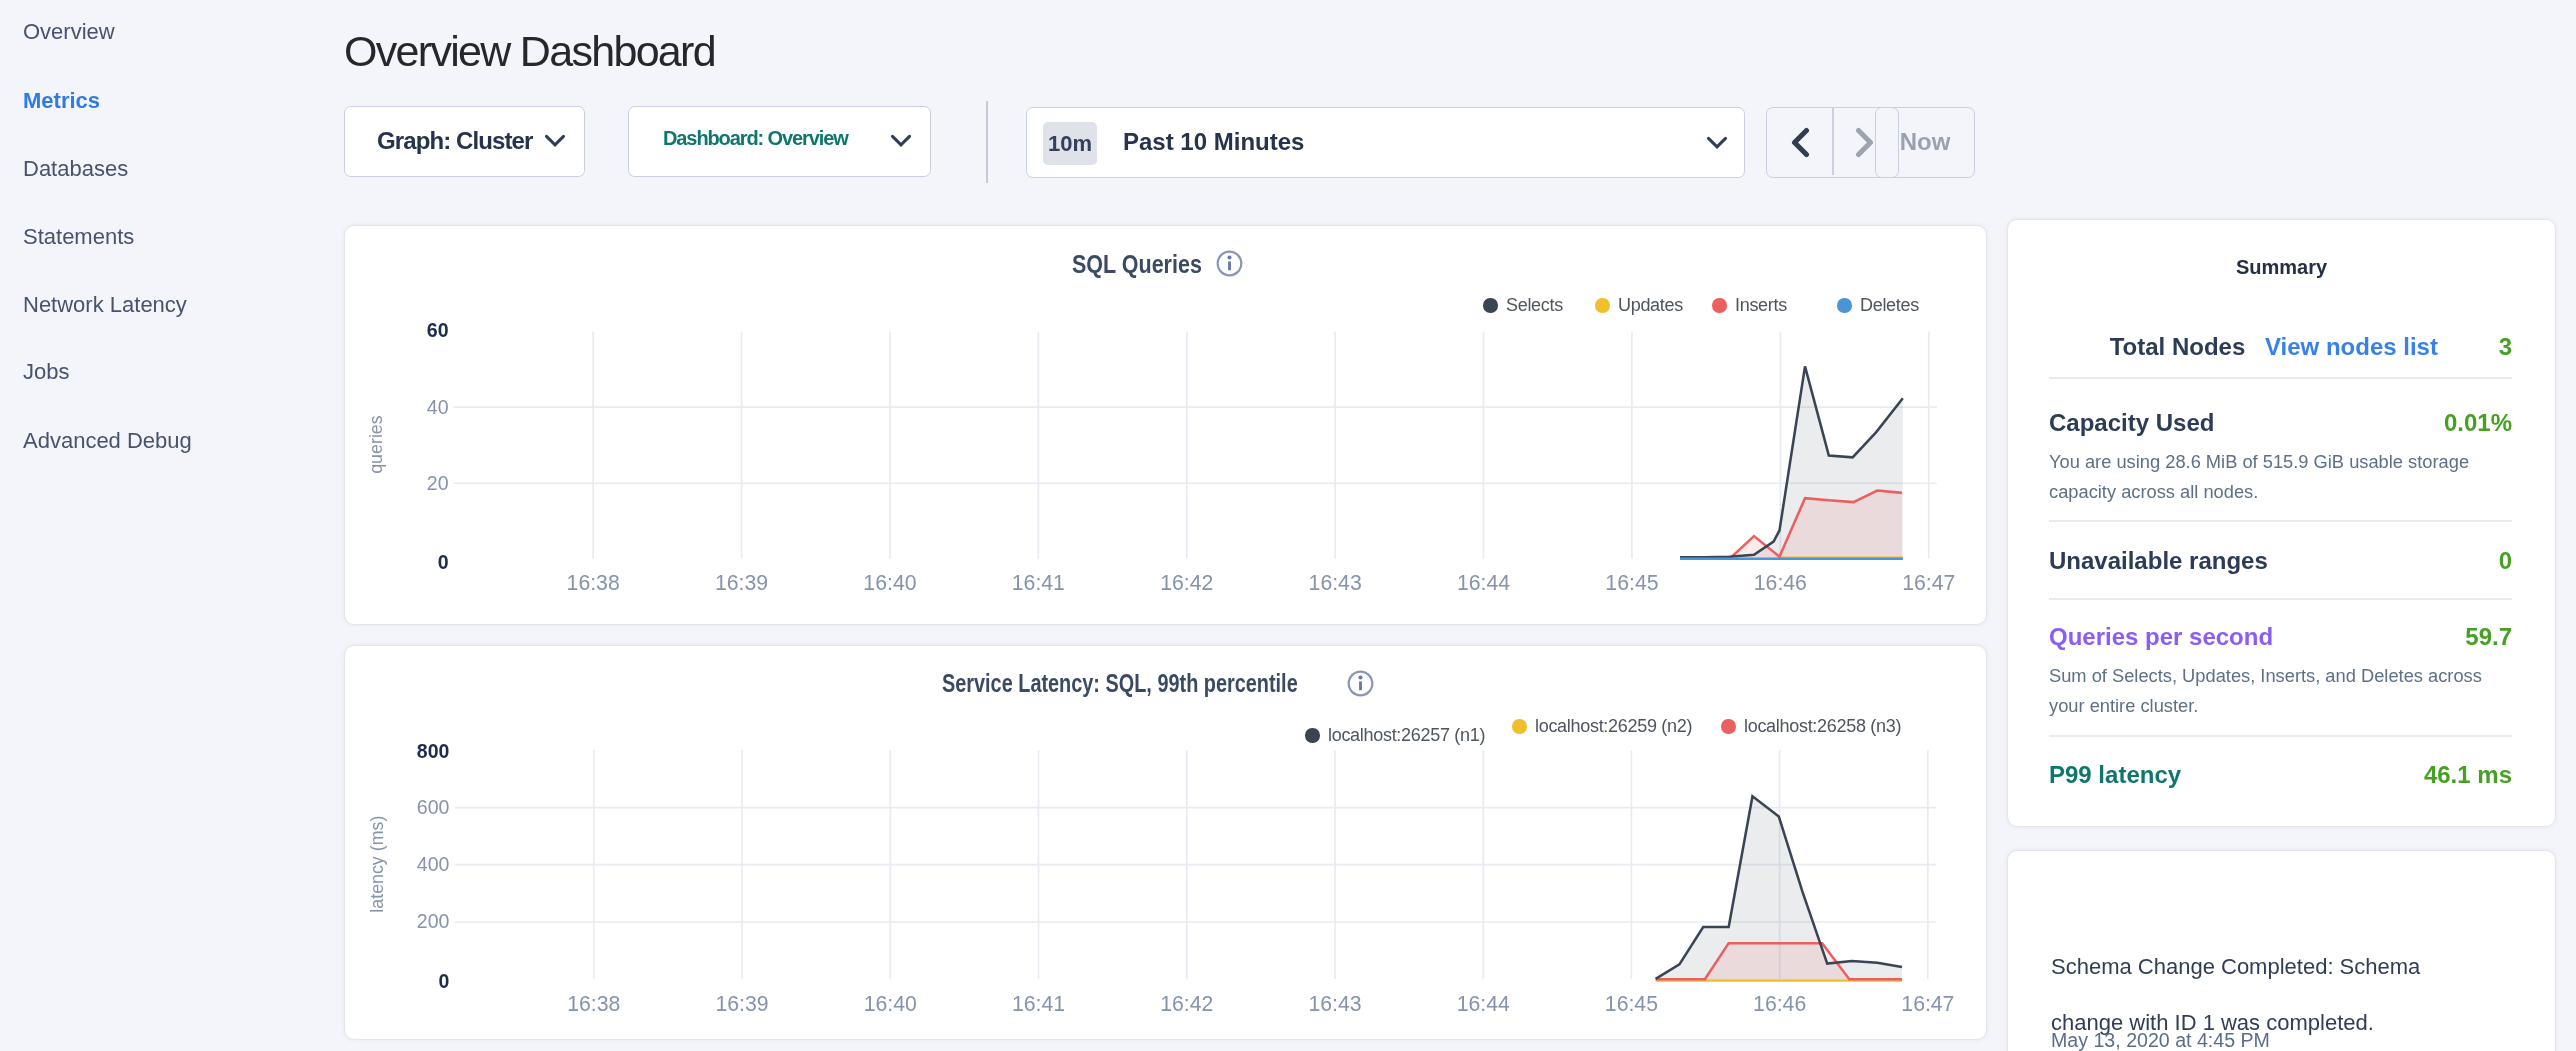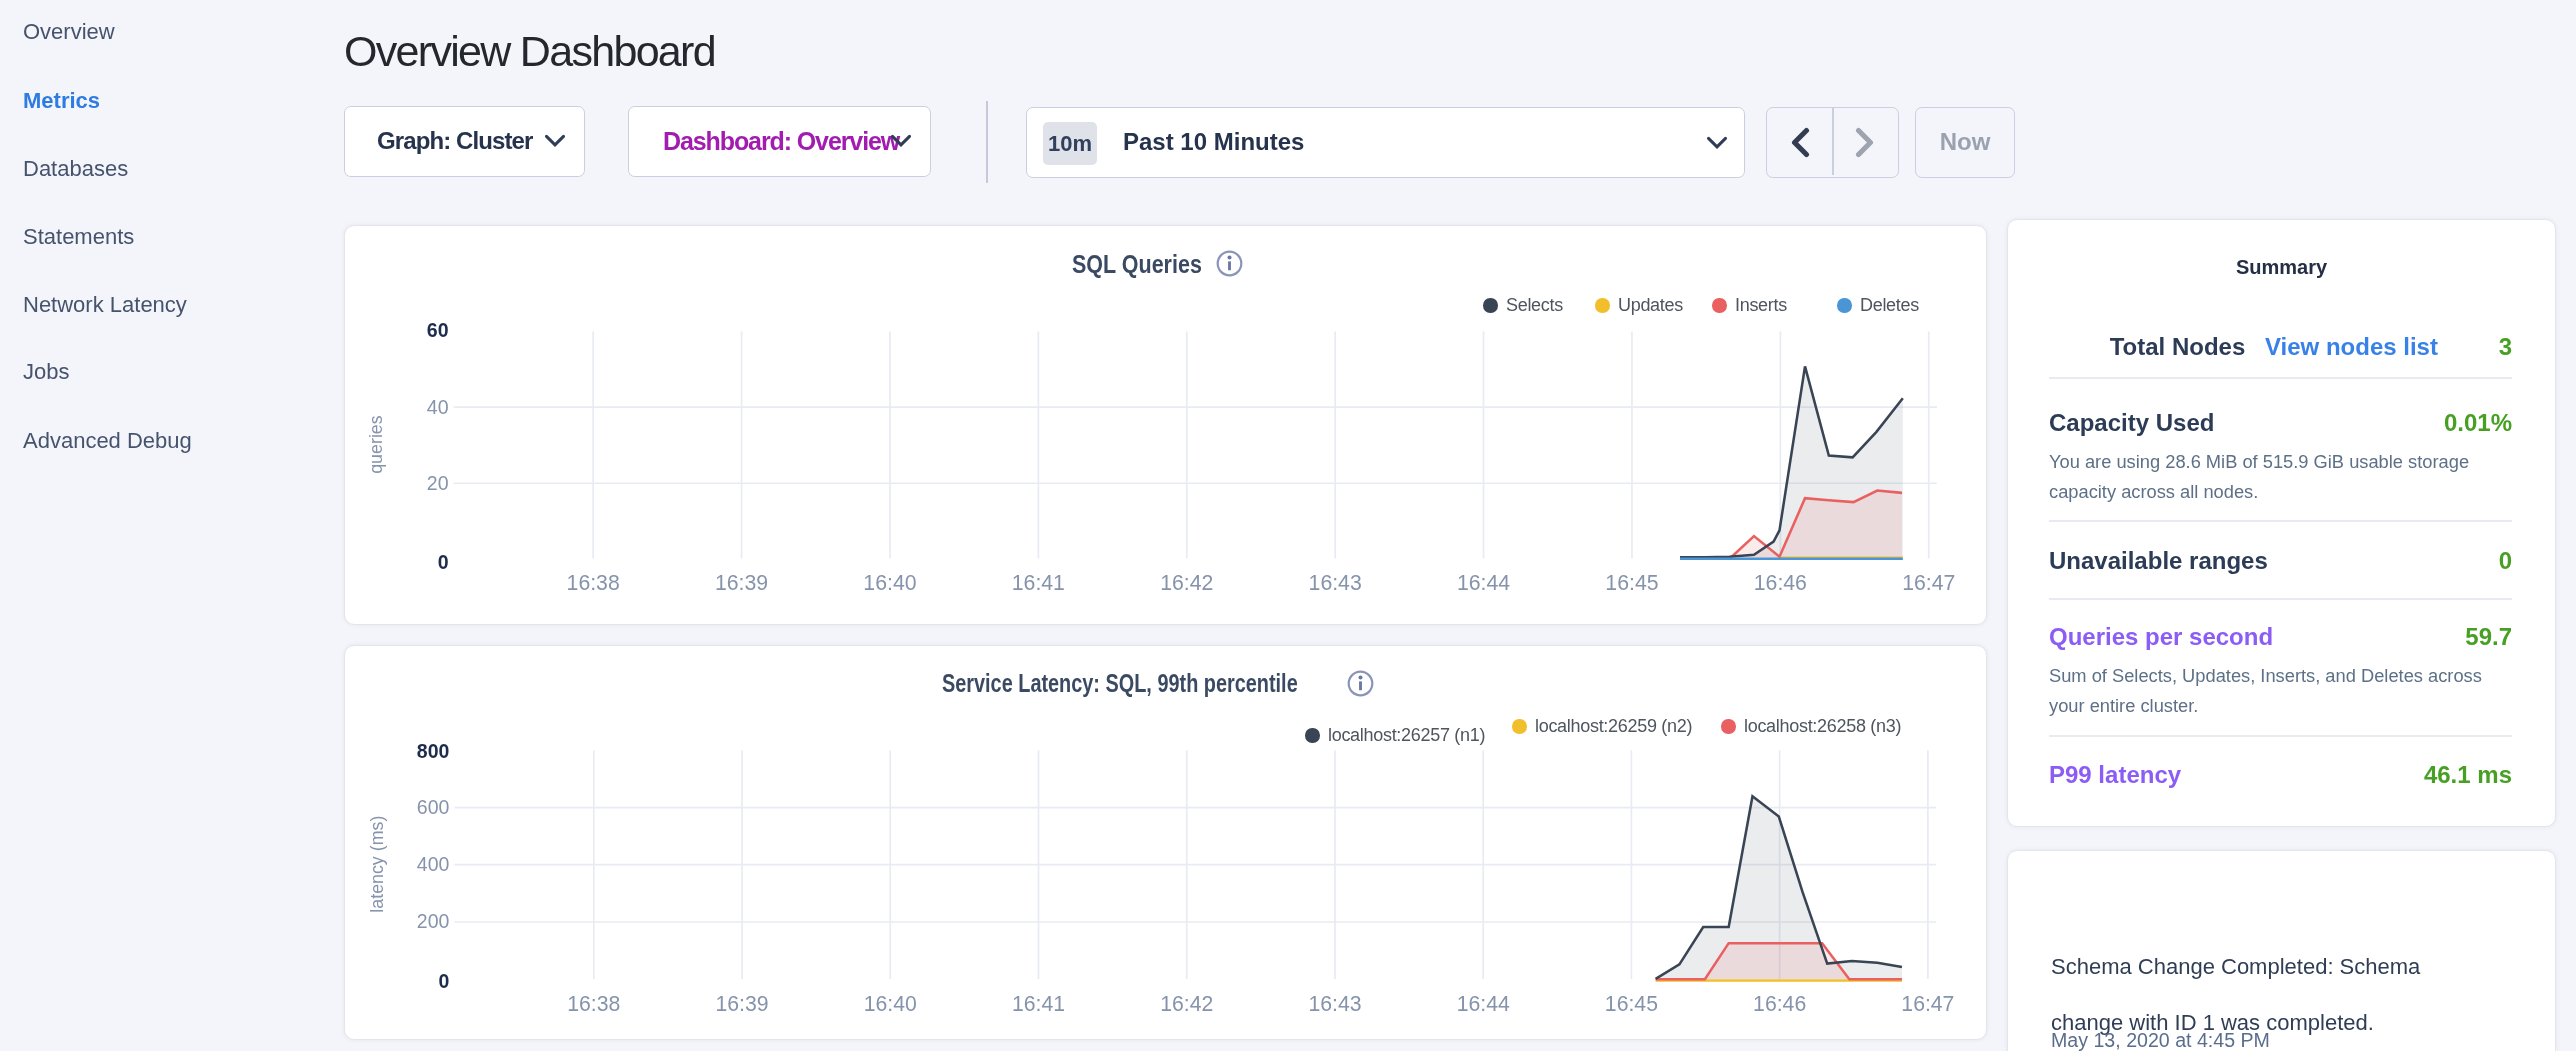--- a/index.html
+++ b/index.html
@@ -27,21 +27,21 @@
 
   <div class="abs" id="pagetitle" style="left:344px; top:30px; font-size:43px; letter-spacing:-1.7px; color:#24282e; line-height:43px;">Overview Dashboard</div>
 
   <div class="btn" style="left:344px; top:106px; width:241px;">
     <span class="abs" style="left:32px; top:19.6px; font-size:24px; font-weight:bold; letter-spacing:-0.9px; color:#26334d;">Graph: Cluster</span>
     <svg class="abs" style="left:198px; top:26px;" width="24" height="17" viewBox="0 0 28 20">
       <path d="M4 4 L14 14 L24 4" fill="none" stroke="#2f3d56" stroke-width="3.6" stroke-linecap="round"></path>
     </svg>
   </div>
   <div class="btn" style="left:628px; top:106px; width:303px;">
-    <span class="abs" style="left:34px; top:19.6px; font-size:25px; font-weight:bold; letter-spacing:-1.1px; color:#a21caf;">Dashboard: Overview</span>
+    <span class="abs" style="left:34px; top:19.6px; font-size:20px; font-weight:bold; letter-spacing:-1.1px; color:#0f766e;">Dashboard: Overview</span>
     <svg class="abs" style="left:260px; top:26px;" width="24" height="17" viewBox="0 0 28 20">
       <path d="M4 4 L14 14 L24 4" fill="none" stroke="#2f3d56" stroke-width="3.6" stroke-linecap="round"></path>
     </svg>
   </div>
   <div class="abs" style="left:986px; top:101px; width:1.7px; height:82px; background:#c4cad9;"></div>
   <div class="btn" style="left:1026px; top:107px; width:719px;">
     <span class="abs" style="left:16px; top:13.6px; width:54px; height:43px; background:#dfe2e9; border-radius:5.1px; text-align:center; line-height:43px; font-size:22px; font-weight:bold; color:#31405c;">10m</span>
     <span class="abs" style="left:96px; top:19.6px; font-size:24px; font-weight:bold; color:#26334d;">Past 10 Minutes</span>
     <svg class="abs" style="left:678px; top:27px;" width="24" height="17" viewBox="0 0 28 20">
       <path d="M4 4 L14 14 L24 4" fill="none" stroke="#2f3d56" stroke-width="3.6" stroke-linecap="round"></path>
@@ -49,21 +49,21 @@
   </div>
   <div class="btn btn-ghost" style="left:1766px; top:107px; width:133px;">
     <div class="abs" style="left:65px; top:0px; width:1.7px; height:67px; background:#c9cfe0;"></div>
     <svg class="abs" style="left:18.7px; top:18.7px;" width="29" height="31" viewBox="0 0 34 36">
       <path d="M24 4 L10 18 L24 32" fill="none" stroke="#333d51" stroke-width="6" stroke-linecap="round" stroke-linejoin="round"></path>
     </svg>
     <svg class="abs" style="left:83px; top:18.7px;" width="29" height="31" viewBox="0 0 34 36">
       <path d="M10 4 L24 18 L10 32" fill="none" stroke="#9da3af" stroke-width="6" stroke-linecap="round" stroke-linejoin="round"></path>
     </svg>
   </div>
-  <div class="btn btn-ghost" style="left:1915px; top:107px; width:100px;">
+  <div class="btn btn-ghost" style="left:1875px; top:107px; width:100px;">
     <span class="abs" style="left:0; top:19.6px; width:100%; text-align:center; font-size:24px; font-weight:bold; color:#9aa1af;">Now</span>
   </div>
 
   <div class="card" style="left:344px; top:225px; width:1643px; height:400px;"></div>
   <div class="ctitle" style="left:1072px; top:252px; transform:scaleX(0.86);">SQL Queries</div>
   <svg class="abs" style="left:1216px; top:250px;" width="27" height="27" viewBox="0 0 32 32">
     <circle cx="16" cy="16" r="14" fill="none" stroke="#8a94b8" stroke-width="2.6"></circle>
     <circle cx="16" cy="9" r="2.4" fill="#6a77a3"></circle>
     <line x1="16" y1="13.5" x2="16" y2="24" stroke="#6a77a3" stroke-width="3.4"></line>
   </svg>
@@ -185,21 +185,21 @@
       <span style="float:right; font-size:24px; font-weight:bold; color:#47a024;">0</span>
     </div>
     <div class="abs" style="left:41px; top:378px; width:463px; height:1.7px; background:#e8eaf0;"></div>
     <div class="abs" style="left:41px; top:403px; width:463px;">
       <span style="font-size:24px; font-weight:bold; color:#8b5cf6;">Queries per second</span>
       <span style="float:right; font-size:24px; font-weight:bold; color:#47a024;">59.7</span>
     </div>
     <div class="abs" style="left:41px; top:441px; width:476px; font-size:18.3px; line-height:30px; color:#5d7087;">Sum of Selects, Updates, Inserts, and Deletes across<br>your entire cluster.</div>
     <div class="abs" style="left:41px; top:515px; width:463px; height:1.7px; background:#e8eaf0;"></div>
     <div class="abs" style="left:41px; top:541px; width:463px;">
-      <span style="font-size:24px; font-weight:bold; color:#8b5cf6;">P99 latency</span>
+      <span style="font-size:24px; font-weight:bold; color:#0f766e;">P99 latency</span>
       <span style="float:right; font-size:24px; font-weight:bold; color:#47a024;">46.1 ms</span>
     </div>
   </div>
 
   <div class="card" style="left:2007px; top:850px; width:549px; height:340px;">
     <div class="abs" style="left:43px; top:88px; width:476px; font-size:22px; line-height:56px; color:#2f3d55;">Schema Change Completed: Schema<br>change with ID 1 was completed.</div>
     <div class="abs" style="left:43px; top:178px; width:476px; font-size:19.6px; color:#5a6e8c;">May 13, 2020 at 4:45 PM</div>
   </div>
 
 

